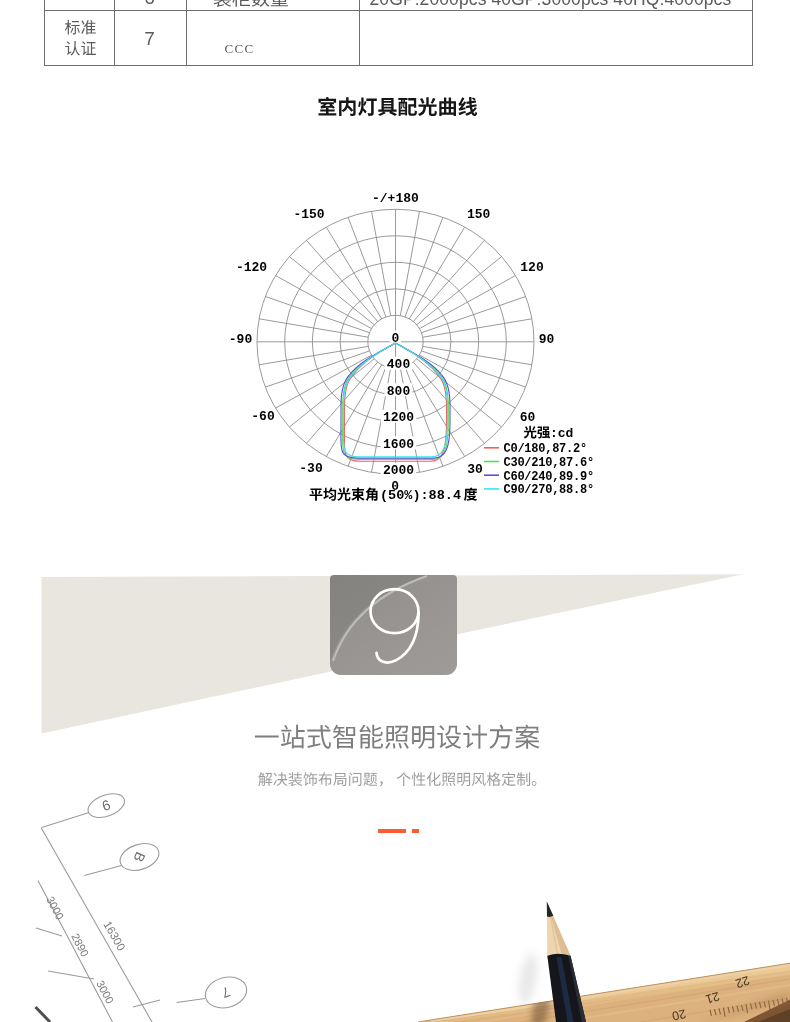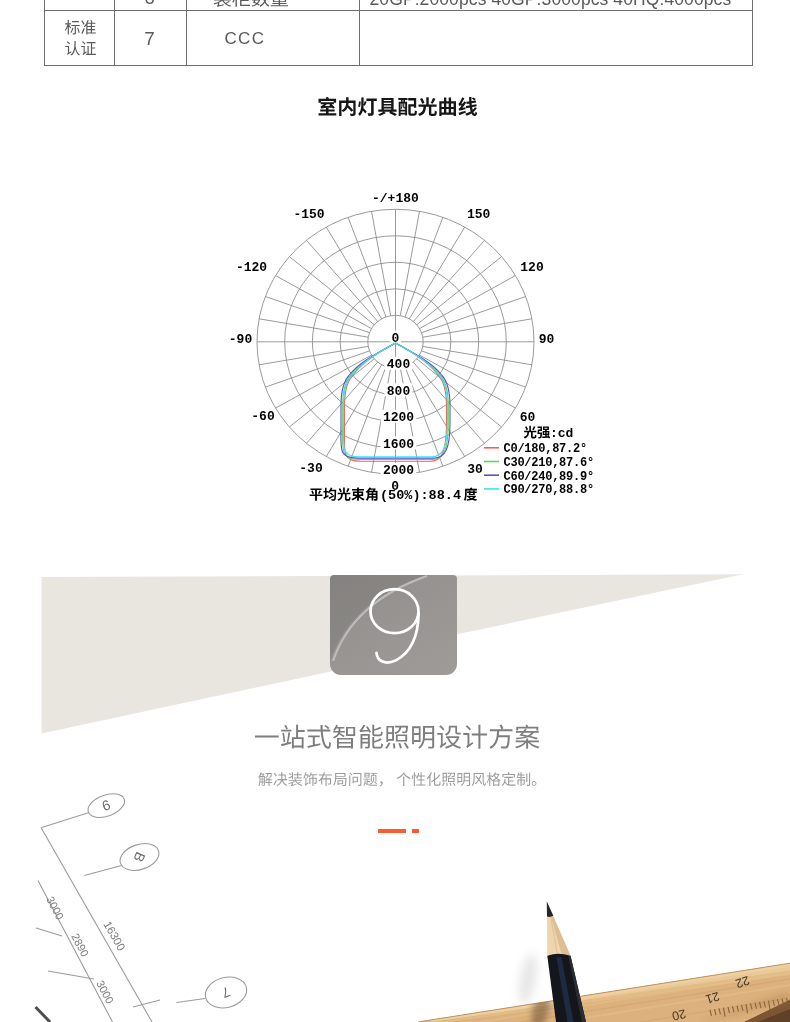--- a/index.html
+++ b/index.html
@@ -20,21 +20,21 @@
 <div class="t1" style="left:113.5px;top:-10px;width:72px;text-align:center;font-size:19px;">6</div>
 <svg class="abs" style="left:0;top:0;" width="790" height="12" viewBox="0 0 790 12">
       <path fill="#5a5a5a" d="M221.4 -0.1 222.5 0.3Q221.9 1 220.9 1.7Q220 2.3 218.9 2.8Q217.8 3.3 216.7 3.8Q215.5 4.2 214.4 4.4Q214.3 4.2 214 3.9Q213.8 3.6 213.6 3.4Q214.7 3.1 215.8 2.8Q216.9 2.4 218 2Q219 1.5 219.9 1Q220.8 0.4 221.4 -0.1ZM223.3 -0.1Q223.9 1.3 225.1 2.4Q226.2 3.6 227.8 4.4Q229.3 5.1 231.2 5.5Q230.9 5.7 230.7 6.1Q230.5 6.4 230.3 6.7Q228.4 6.2 226.8 5.3Q225.2 4.4 224 3.1Q222.8 1.8 222.1 0.2ZM228.8 0.9 229.9 1.7Q229.3 2.1 228.6 2.5Q227.9 2.9 227.2 3.2Q226.5 3.6 225.9 3.9L225.1 3.2Q225.7 2.9 226.4 2.5Q227.1 2.1 227.7 1.7Q228.4 1.3 228.8 0.9ZM213.9 -0.6H230.9V0.6H213.9ZM220.2 -8H230.7V-6.8H220.2ZM220.8 -3.8H230.3V-2.5H220.8ZM218.1 -10.7H219.4V-1.7H218.1ZM224.8 -10.7H226.2V-3H224.8ZM214.2 -8.8 215.1 -9.6Q215.7 -9.2 216.4 -8.7Q217.1 -8.1 217.4 -7.7L216.5 -6.7Q216.3 -7 215.9 -7.4Q215.5 -7.8 215.1 -8.1Q214.6 -8.5 214.2 -8.8ZM213.6 -3.9Q214.5 -4.3 215.8 -4.9Q217.1 -5.4 218.5 -6.1L218.8 -4.9Q217.5 -4.3 216.3 -3.7Q215.1 -3.2 214.1 -2.7ZM217.3 6.9 217.3 5.9 217.9 5.4 223.9 4.2Q223.8 4.4 223.8 4.8Q223.8 5.1 223.8 5.3Q221.8 5.8 220.6 6Q219.3 6.3 218.7 6.5Q218 6.6 217.8 6.7Q217.5 6.8 217.3 6.9ZM217.3 6.9Q217.3 6.8 217.2 6.5Q217.1 6.3 217 6.1Q216.9 5.9 216.8 5.8Q217 5.7 217.3 5.6Q217.5 5.4 217.7 5.2Q217.8 4.9 217.8 4.6V2.3L219.2 2.3V5.7Q219.2 5.7 219 5.8Q218.8 5.9 218.6 6Q218.3 6.1 218 6.3Q217.7 6.4 217.5 6.6Q217.3 6.8 217.3 6.9ZM221.2 -1.8 222.6 -2.2Q222.9 -1.7 223.2 -1.1Q223.5 -0.5 223.7 -0.1L222.2 0.4Q222.1 -0.1 221.8 -0.7Q221.5 -1.3 221.2 -1.8Z M232.8 -7H239.3V-5.7H232.8ZM235.5 -10.7H236.9V6.8H235.5ZM235.4 -6.1 236.3 -5.8Q236.1 -4.7 235.7 -3.4Q235.4 -2.2 235 -1Q234.6 0.2 234.1 1.2Q233.6 2.2 233.1 3Q233.1 2.8 232.9 2.5Q232.8 2.3 232.7 2Q232.5 1.8 232.4 1.6Q232.9 1 233.3 0.1Q233.8 -0.8 234.2 -1.9Q234.6 -2.9 234.9 -4Q235.2 -5.1 235.4 -6.1ZM236.8 -5Q236.9 -4.8 237.3 -4.3Q237.6 -3.8 238 -3.3Q238.4 -2.7 238.7 -2.2Q239.1 -1.7 239.2 -1.5L238.3 -0.5Q238.2 -0.8 237.9 -1.4Q237.6 -1.9 237.2 -2.5Q236.9 -3.1 236.6 -3.6Q236.3 -4.2 236.1 -4.5ZM241.1 -5.3H248.7V1.1H241.1V-0.2H247.3V-4H241.1ZM249.6 -9.7V-8.3H241.5V4.7H250V6.1H240.1V-9.7Z M252.2 -0.8H259.5V0.4H252.2ZM251.8 -7.1H261V-5.9H251.8ZM259.3 -10.3 260.5 -9.8Q260.1 -9.1 259.7 -8.5Q259.2 -7.8 258.8 -7.3L257.9 -7.8Q258.1 -8.1 258.4 -8.6Q258.7 -9 258.9 -9.5Q259.1 -9.9 259.3 -10.3ZM255.8 -10.7H257.1V-2.4H255.8ZM252.6 -9.8 253.6 -10.2Q254 -9.6 254.4 -8.9Q254.7 -8.2 254.8 -7.7L253.8 -7.3Q253.6 -7.8 253.3 -8.5Q252.9 -9.2 252.6 -9.8ZM255.8 -6.6 256.8 -6.1Q256.3 -5.3 255.6 -4.5Q254.9 -3.7 254.1 -3Q253.2 -2.3 252.4 -1.9Q252.3 -2.1 252.1 -2.4Q251.9 -2.8 251.6 -3Q252.4 -3.3 253.2 -3.9Q254 -4.5 254.7 -5.2Q255.4 -5.9 255.8 -6.6ZM256.9 -6.2Q257.2 -6.1 257.7 -5.8Q258.2 -5.5 258.7 -5.1Q259.3 -4.8 259.8 -4.4Q260.3 -4.1 260.5 -4L259.7 -3Q259.4 -3.2 259 -3.6Q258.5 -3.9 258 -4.3Q257.5 -4.7 257 -5.1Q256.5 -5.4 256.2 -5.6ZM262.5 -7H268.9V-5.6H262.5ZM262.8 -10.5 264.2 -10.3Q263.9 -8.5 263.5 -6.8Q263 -5.1 262.5 -3.7Q261.9 -2.2 261.1 -1.1Q261 -1.2 260.8 -1.4Q260.6 -1.6 260.4 -1.7Q260.2 -1.9 260 -2Q260.8 -3 261.3 -4.3Q261.9 -5.7 262.2 -7.3Q262.6 -8.8 262.8 -10.5ZM266.4 -6.2 267.7 -6.1Q267.2 -2.9 266.4 -0.4Q265.5 2.1 264 3.8Q262.6 5.6 260.3 6.9Q260.2 6.7 260.1 6.5Q259.9 6.3 259.8 6.1Q259.6 5.8 259.5 5.7Q261.7 4.7 263 3Q264.4 1.4 265.2 -0.9Q266 -3.2 266.4 -6.2ZM263.2 -5.8Q263.6 -3.2 264.4 -1Q265.2 1.2 266.4 2.9Q267.6 4.6 269.4 5.5Q269.1 5.7 268.8 6.1Q268.6 6.4 268.4 6.7Q266.6 5.6 265.4 3.8Q264.1 2 263.3 -0.4Q262.5 -2.8 262 -5.6ZM253 2.4 253.9 1.5Q254.9 1.9 256 2.4Q257 2.9 258 3.5Q259 4 259.6 4.5L258.7 5.4Q258.1 4.9 257.1 4.4Q256.2 3.8 255.1 3.3Q254 2.8 253 2.4ZM259 -0.8H259.3L259.5 -0.9L260.3 -0.6Q259.7 1.5 258.5 2.9Q257.4 4.4 255.8 5.3Q254.2 6.2 252.4 6.7Q252.3 6.4 252.1 6.1Q251.9 5.8 251.7 5.6Q253.4 5.2 254.9 4.4Q256.4 3.6 257.5 2.3Q258.5 1.1 259 -0.6ZM253 2.4Q253.4 1.8 253.8 1Q254.3 0.3 254.7 -0.5Q255.1 -1.3 255.3 -2.1L256.6 -1.8Q256.3 -1.1 255.9 -0.2Q255.5 0.6 255.1 1.3Q254.7 2.1 254.3 2.6Z M274.6 -7.3V-6.3H284.1V-7.3ZM274.6 -9.2V-8.2H284.1V-9.2ZM273.3 -10.1H285.5V-5.4H273.3ZM274.3 0.1V1.2H284.7V0.1ZM274.3 -1.8V-0.7H284.7V-1.8ZM272.9 -2.7H286.1V2.1H272.9ZM278.7 -2.4H280.1V5.8H278.7ZM270.9 -4.6H287.9V-3.5H270.9ZM272.4 3.1H286.5V4.1H272.4ZM270.8 5.2H288V6.3H270.8Z"></path>
     </svg>
 <div class="t1" style="left:369.5px;top:-9px;font-size:17.5px;letter-spacing:0.1px;">20GP:2000pcs 40GP:3000pcs 40HQ:4000pcs</div>
 <svg class="abs" style="left:0;top:0;" width="790" height="67" viewBox="0 0 790 67">
       <path fill="#5a5a5a" d="M71.9 21.1H78.9V22.2H71.9ZM71.3 24.9H79.8V26H71.3ZM74.7 25.5H75.9V33Q75.9 33.5 75.8 33.8Q75.6 34.1 75.3 34.3Q74.9 34.4 74.4 34.5Q73.8 34.5 73 34.5Q72.9 34.3 72.8 33.9Q72.7 33.5 72.6 33.3Q73.2 33.3 73.7 33.3Q74.2 33.3 74.4 33.3Q74.5 33.3 74.6 33.2Q74.7 33.2 74.7 33ZM77 28.1 78 27.8Q78.4 28.6 78.8 29.4Q79.1 30.3 79.4 31.2Q79.7 32 79.8 32.6L78.7 33Q78.6 32.4 78.3 31.6Q78.1 30.7 77.7 29.8Q77.4 28.9 77 28.1ZM72.4 27.8 73.5 28.1Q73.2 29 72.9 29.9Q72.5 30.8 72.1 31.6Q71.7 32.4 71.3 33Q71.2 32.9 71 32.8Q70.8 32.7 70.7 32.6Q70.5 32.5 70.3 32.4Q71 31.5 71.5 30.3Q72 29.1 72.4 27.8ZM65.3 23.2H71V24.4H65.3ZM67.7 19.9H68.9V34.6H67.7ZM67.6 23.9 68.4 24.2Q68.2 25.1 67.9 26Q67.6 27 67.2 27.9Q66.9 28.8 66.4 29.6Q66 30.4 65.6 31Q65.5 30.8 65.4 30.6Q65.3 30.4 65.1 30.2Q65 30 64.9 29.9Q65.4 29.2 66 28.2Q66.5 27.2 66.9 26.1Q67.3 25 67.6 23.9ZM68.8 24.7Q69 24.9 69.3 25.3Q69.6 25.6 70 26.1Q70.4 26.6 70.7 27Q71 27.4 71.1 27.5L70.4 28.5Q70.2 28.2 69.9 27.8Q69.7 27.3 69.3 26.8Q69 26.3 68.7 25.9Q68.4 25.5 68.2 25.3Z M87.1 25.9H95.1V27H87.1ZM87.1 29.1H95.1V30.2H87.1ZM87.1 32.4H95.8V33.4H87.1ZM87.6 20 88.7 20.3Q88.3 21.6 87.7 22.9Q87 24.2 86.3 25.3Q85.6 26.4 84.8 27.2Q84.7 27.1 84.5 26.9Q84.3 26.8 84.2 26.6Q84 26.5 83.9 26.4Q84.7 25.6 85.4 24.6Q86.1 23.6 86.6 22.4Q87.2 21.2 87.6 20ZM87.5 22.7H95.4V23.8H87.5V34.6H86.3V23.7L87.2 22.7ZM90.8 23.3H92V33H90.8ZM90.2 20.4 91.2 20Q91.6 20.5 92 21.1Q92.3 21.8 92.5 22.2L91.4 22.8Q91.2 22.3 90.9 21.6Q90.6 21 90.2 20.4ZM81.3 21.1 82.3 20.6Q82.7 21.1 83.2 21.8Q83.6 22.4 84 23Q84.3 23.6 84.6 24.1L83.4 24.7Q83.2 24.2 82.9 23.6Q82.5 22.9 82.1 22.3Q81.7 21.6 81.3 21.1ZM81.3 33.3Q81.6 32.6 82.1 31.7Q82.5 30.8 82.9 29.8Q83.4 28.8 83.7 27.9L84.8 28.5Q84.5 29.3 84.1 30.3Q83.7 31.3 83.3 32.2Q82.9 33.1 82.5 33.8Z"></path>
       <path fill="#5a5a5a" d="M74.5 40.9H75.7Q75.7 42.6 75.6 44.3Q75.6 46 75.3 47.6Q75.1 49.3 74.7 50.7Q74.2 52.2 73.4 53.4Q72.6 54.7 71.4 55.6Q71.2 55.4 71 55.1Q70.7 54.9 70.4 54.7Q71.7 53.9 72.4 52.7Q73.2 51.6 73.6 50.2Q74 48.8 74.2 47.3Q74.4 45.7 74.4 44.1Q74.4 42.5 74.5 40.9ZM75.5 45.7Q75.6 46.2 75.7 47Q75.9 47.8 76.2 48.9Q76.5 49.9 76.9 51Q77.4 52.1 78.2 53Q78.9 54 80 54.7Q79.7 54.9 79.5 55.1Q79.3 55.3 79.1 55.6Q78 54.8 77.2 53.8Q76.5 52.7 76 51.6Q75.5 50.4 75.2 49.3Q74.9 48.1 74.7 47.2Q74.5 46.3 74.5 45.8ZM66.8 41.9 67.6 41.2Q68 41.5 68.4 41.9Q68.9 42.3 69.3 42.7Q69.7 43.1 70 43.4L69.2 44.3Q68.9 44 68.5 43.6Q68.1 43.1 67.6 42.7Q67.2 42.3 66.8 41.9ZM67.7 54.9 67.5 53.8 67.9 53.3 71.1 51.2Q71.1 51.4 71.3 51.7Q71.4 52 71.4 52.2Q70.3 53 69.6 53.5Q68.9 53.9 68.5 54.2Q68.2 54.5 68 54.7Q67.8 54.8 67.7 54.9ZM65.2 45.9H68.7V47H65.2ZM67.7 54.9Q67.7 54.8 67.6 54.6Q67.4 54.5 67.3 54.3Q67.2 54.2 67.1 54.1Q67.3 53.9 67.6 53.5Q67.9 53.1 67.9 52.5V45.9H69.1V53.4Q69.1 53.4 69 53.5Q68.8 53.6 68.6 53.8Q68.4 54 68.2 54.2Q68 54.4 67.9 54.6Q67.7 54.8 67.7 54.9Z M90.9 42.4H92.1V54.4H90.9ZM87.5 46.1H88.7V54.5H87.5ZM91.3 47.4H95.2V48.5H91.3ZM86.7 42.1H95.5V43.2H86.7ZM86.1 53.8H95.9V54.9H86.1ZM82.1 42 82.9 41.3Q83.4 41.6 83.8 42Q84.3 42.5 84.8 42.9Q85.2 43.3 85.4 43.6L84.6 44.5Q84.4 44.1 83.9 43.7Q83.5 43.3 83 42.8Q82.6 42.4 82.1 42ZM83.4 55.1 83.2 54 83.5 53.5 86.3 51.3Q86.4 51.4 86.5 51.6Q86.6 51.8 86.6 52Q86.7 52.2 86.8 52.3Q85.8 53.1 85.1 53.6Q84.5 54.1 84.2 54.4Q83.8 54.7 83.7 54.8Q83.5 55 83.4 55.1ZM81.3 45.9H84.3V47H81.3ZM83.4 55.1Q83.3 55 83.2 54.8Q83.1 54.7 82.9 54.5Q82.8 54.4 82.7 54.3Q82.8 54.2 83 53.9Q83.2 53.7 83.4 53.3Q83.6 53 83.6 52.6V45.9H84.7V53.4Q84.7 53.4 84.6 53.5Q84.4 53.7 84.3 53.9Q84.1 54.1 83.9 54.3Q83.7 54.5 83.5 54.8Q83.4 55 83.4 55.1Z"></path>
     </svg>
 <div class="t1" style="left:113.5px;top:31px;width:72px;text-align:center;font-size:19px;">7</div>
-<div class="t1" style="left:224.5px;top:31px;font-size:17px;letter-spacing:1.3px;">CCC</div>
+<div class="t1" style="left:224.5px;top:41px;font-size:13px;letter-spacing:1.3px;font-family:Liberation Serif, serif;">CCC</div>
 </div>
 
 <svg class="abs" style="left:0;top:0;" width="790" height="130" viewBox="0 0 790 130">
     <path fill="#161616" d="M326 108H328.5V114.3H326ZM320.7 102.2H333.9V104.3H320.7ZM318.5 113.3H336.3V115.4H318.5ZM320.2 109.6H334.7V111.6H320.2ZM329.2 104.9 331 103.8Q331.7 104.3 332.4 104.9Q333.2 105.6 333.8 106.2Q334.5 106.9 334.9 107.4L333.1 108.7Q332.7 108.2 332 107.5Q331.4 106.8 330.7 106.2Q329.9 105.5 329.2 104.9ZM318.5 98.8H336.1V102.7H333.6V101H320.9V102.7H318.5ZM321.1 108.5Q321.1 108.3 320.9 107.9Q320.8 107.6 320.7 107.2Q320.5 106.8 320.4 106.5Q320.8 106.4 321.1 106.2Q321.4 106.1 321.8 105.8Q322.1 105.6 322.8 105.1Q323.4 104.6 324.1 103.9Q324.8 103.2 325.4 102.4L327.3 103.8Q326.2 104.8 325 105.8Q323.7 106.8 322.4 107.5V107.6Q322.4 107.6 322.2 107.7Q322 107.7 321.8 107.9Q321.5 108.1 321.3 108.2Q321.1 108.4 321.1 108.5ZM321.1 108.5 321.1 107 322.3 106.3 332.3 105.7Q332.4 106.1 332.5 106.6Q332.6 107.1 332.7 107.4Q329.8 107.6 327.9 107.8Q325.9 107.9 324.7 108Q323.5 108.1 322.8 108.2Q322.1 108.3 321.7 108.4Q321.4 108.5 321.1 108.5ZM325.7 97.6 328 96.9Q328.4 97.5 328.6 98.1Q328.9 98.8 329.1 99.3L326.6 100Q326.5 99.5 326.2 98.8Q326 98.2 325.7 97.6Z M346.1 106.1 347.9 104.8Q348.6 105.4 349.3 106.1Q350.1 106.8 350.8 107.5Q351.6 108.2 352.2 108.9Q352.8 109.6 353.3 110.2L351.3 111.7Q350.9 111.2 350.3 110.5Q349.7 109.8 349 109Q348.2 108.2 347.5 107.5Q346.8 106.8 346.1 106.1ZM346.1 97.2H348.6V102Q348.6 103 348.5 104.1Q348.3 105.1 348 106.2Q347.7 107.3 347.1 108.4Q346.5 109.4 345.5 110.4Q344.6 111.3 343.2 112.1Q343 111.9 342.7 111.5Q342.4 111.2 342.1 110.9Q341.8 110.5 341.5 110.3Q342.8 109.7 343.6 108.9Q344.5 108.1 345 107.2Q345.5 106.3 345.7 105.4Q346 104.5 346.1 103.6Q346.1 102.8 346.1 102ZM339.1 100.5H354.3V102.9H341.5V116H339.1ZM353.3 100.5H355.6V113.3Q355.6 114.2 355.4 114.8Q355.2 115.3 354.5 115.6Q353.9 115.9 352.9 115.9Q352 116 350.6 116Q350.6 115.7 350.5 115.2Q350.4 114.8 350.2 114.4Q350 114 349.9 113.6Q350.4 113.7 351 113.7Q351.6 113.7 352.1 113.7Q352.6 113.7 352.8 113.7Q353.1 113.7 353.2 113.6Q353.3 113.5 353.3 113.2Z M361.3 97.4H363.6V104.1Q363.6 105.6 363.5 107.2Q363.4 108.8 363 110.3Q362.6 111.9 361.8 113.3Q361.1 114.7 359.8 115.9Q359.6 115.6 359.3 115.3Q359 114.9 358.7 114.6Q358.4 114.3 358.1 114.1Q359.2 113.1 359.8 111.8Q360.5 110.6 360.8 109.3Q361.1 108 361.2 106.7Q361.3 105.4 361.3 104.1ZM358.9 101.4 360.7 101.6Q360.7 102.5 360.6 103.5Q360.5 104.5 360.3 105.4Q360.1 106.4 359.9 107.1L358.1 106.5Q358.3 105.8 358.5 105Q358.7 104.1 358.8 103.1Q358.9 102.2 358.9 101.4ZM364.7 100.9 366.7 101.7Q366.2 102.7 365.8 103.8Q365.3 105 364.9 105.7L363.5 105.1Q363.7 104.6 363.9 103.8Q364.2 103.1 364.4 102.3Q364.6 101.6 364.7 100.9ZM363.2 108Q363.5 108.3 364 108.8Q364.5 109.2 365.1 109.8Q365.6 110.4 366.1 110.9Q366.6 111.4 366.8 111.6L365.2 113.4Q364.9 113 364.4 112.4Q364 111.9 363.5 111.3Q363 110.7 362.5 110.2Q362 109.6 361.7 109.3ZM366.4 98.6H376.8V101H366.4ZM371.1 99.6H373.7V112.9Q373.7 113.9 373.4 114.5Q373.2 115.1 372.5 115.4Q371.8 115.7 370.8 115.8Q369.8 115.9 368.4 115.9Q368.3 115.5 368.2 115Q368 114.5 367.8 114.1Q367.6 113.6 367.4 113.3Q368 113.3 368.7 113.3Q369.3 113.3 369.9 113.3Q370.4 113.3 370.6 113.3Q370.9 113.3 371 113.2Q371.1 113.1 371.1 112.8Z M389.1 112.9 390.6 111.3Q391.7 111.7 392.9 112.3Q394.1 112.8 395.1 113.3Q396.2 113.8 396.9 114.3L394.9 116Q394.3 115.6 393.3 115Q392.4 114.5 391.3 113.9Q390.2 113.4 389.1 112.9ZM378.3 109.5H396.6V111.7H378.3ZM382.4 101.1H392.3V102.8H382.4ZM382.4 103.9H392.3V105.6H382.4ZM382.4 106.7H392.3V108.4H382.4ZM383.7 111.4 385.9 112.9Q385.1 113.5 384 114.1Q383 114.6 381.9 115.1Q380.8 115.6 379.8 116Q379.5 115.6 379 115.1Q378.4 114.6 378 114.3Q379 113.9 380.1 113.5Q381.2 113 382.2 112.4Q383.1 111.9 383.7 111.4ZM381.5 98.1H393.6V110.5H391.2V100H383.8V110.5H381.5Z M409.5 104.2H415V106.5H409.5ZM408.3 104.2H410.7V112.5Q410.7 113.2 410.8 113.3Q411 113.5 411.6 113.5Q411.7 113.5 412 113.5Q412.3 113.5 412.7 113.5Q413 113.5 413.4 113.5Q413.7 113.5 413.8 113.5Q414.2 113.5 414.4 113.3Q414.6 113 414.7 112.3Q414.8 111.7 414.8 110.3Q415.1 110.5 415.5 110.7Q415.9 110.9 416.3 111.1Q416.7 111.2 417 111.3Q416.9 113 416.6 114Q416.3 114.9 415.7 115.3Q415.1 115.7 414 115.7Q413.9 115.7 413.6 115.7Q413.3 115.7 413 115.7Q412.6 115.7 412.3 115.7Q411.9 115.7 411.7 115.7Q411.4 115.7 411.2 115.7Q410.1 115.7 409.5 115.5Q408.9 115.2 408.6 114.5Q408.3 113.8 408.3 112.5ZM408.2 98.1H416.2V107.7H413.9V100.4H408.2ZM398.7 101.7H407.1V115.6H405.2V103.6H400.6V115.9H398.7ZM399.7 109.7H406.1V111.4H399.7ZM399.7 112.8H406.1V114.6H399.7ZM398.3 97.9H407.5V100H398.3ZM401 98.4H402.6V103.2H401ZM403.4 98.4H405V103.2H403.4ZM401.4 103.2H402.5V105.2Q402.5 105.8 402.4 106.5Q402.4 107.1 402.1 107.7Q401.9 108.4 401.4 108.9Q401.3 108.7 401 108.5Q400.7 108.2 400.5 108.1Q400.9 107.7 401.1 107.2Q401.3 106.7 401.4 106.2Q401.4 105.7 401.4 105.2ZM403.2 103.2H404.3V106.9Q404.3 107.1 404.4 107.1Q404.4 107.2 404.5 107.2Q404.5 107.2 404.6 107.2Q404.7 107.2 404.7 107.2Q404.8 107.2 404.8 107.2Q405.1 107.2 405.1 107.1Q405.3 107.3 405.6 107.4Q405.9 107.5 406.1 107.6Q406 108 405.8 108.2Q405.5 108.4 405 108.4Q405 108.4 404.8 108.4Q404.7 108.4 404.6 108.4Q404.4 108.4 404.3 108.4Q403.7 108.4 403.5 108.1Q403.2 107.8 403.2 106.9Z M428.9 106.3H431.3V112.8Q431.3 113.4 431.4 113.5Q431.5 113.7 432 113.7Q432.2 113.7 432.4 113.7Q432.6 113.7 432.9 113.7Q433.2 113.7 433.5 113.7Q433.7 113.7 433.9 113.7Q434.2 113.7 434.4 113.4Q434.5 113.2 434.6 112.5Q434.7 111.9 434.7 110.5Q435 110.7 435.4 110.9Q435.8 111.1 436.2 111.2Q436.6 111.4 436.9 111.5Q436.8 113.2 436.5 114.2Q436.2 115.2 435.7 115.5Q435.1 115.9 434.1 115.9Q433.9 115.9 433.6 115.9Q433.2 115.9 432.9 115.9Q432.5 115.9 432.2 115.9Q431.9 115.9 431.7 115.9Q430.6 115.9 429.9 115.6Q429.3 115.4 429.1 114.7Q428.9 114 428.9 112.9ZM423.5 106.4H426Q425.9 108.1 425.6 109.5Q425.3 111 424.7 112.2Q424 113.4 422.7 114.4Q421.5 115.3 419.5 116Q419.3 115.7 419.1 115.3Q418.9 114.9 418.6 114.5Q418.3 114.2 418 113.9Q419.8 113.4 420.9 112.6Q421.9 111.9 422.4 111Q423 110 423.2 108.9Q423.4 107.7 423.5 106.4ZM420 98.9 422.1 98.1Q422.6 98.8 423.1 99.7Q423.5 100.6 423.9 101.4Q424.2 102.2 424.4 102.9L422 103.8Q421.9 103.2 421.6 102.3Q421.3 101.5 420.8 100.6Q420.4 99.7 420 98.9ZM432.9 97.9 435.5 98.8Q435 99.7 434.6 100.6Q434.1 101.5 433.6 102.3Q433.1 103.1 432.7 103.7L430.6 102.9Q431 102.3 431.5 101.4Q431.9 100.5 432.3 99.6Q432.7 98.7 432.9 97.9ZM418.5 104.5H436.6V106.8H418.5ZM426.3 97.2H428.7V105.5H426.3Z M440.8 112.5H454.3V114.8H440.8ZM440.8 106.9H454.7V109.1H440.8ZM439.3 101.2H456V115.9H453.6V103.5H441.6V115.9H439.3ZM444 97.4H446.3V114.1H444ZM448.7 97.4H451.1V113.9H448.7Z M459.3 110.8Q459.2 110.6 459.1 110.2Q459 109.8 458.8 109.4Q458.7 109 458.5 108.7Q458.9 108.6 459.3 108.3Q459.7 108 460.1 107.4Q460.4 107.2 460.9 106.5Q461.4 105.9 461.9 105.1Q462.5 104.3 463.1 103.3Q463.7 102.3 464.2 101.3L466.2 102.5Q465 104.4 463.6 106.3Q462.2 108.2 460.8 109.7V109.7Q460.8 109.7 460.5 109.8Q460.3 109.9 460 110.1Q459.7 110.3 459.5 110.5Q459.3 110.7 459.3 110.8ZM459.3 110.8 459.1 108.9 460.1 108.2 465.6 107.3Q465.5 107.8 465.5 108.4Q465.5 109 465.5 109.3Q463.7 109.7 462.5 109.9Q461.4 110.2 460.7 110.3Q460.1 110.5 459.8 110.6Q459.5 110.7 459.3 110.8ZM459.1 105.9Q459.1 105.7 458.9 105.3Q458.8 104.9 458.7 104.5Q458.5 104 458.4 103.7Q458.7 103.6 459 103.3Q459.2 103 459.6 102.6Q459.7 102.3 460 101.8Q460.4 101.3 460.7 100.5Q461.1 99.8 461.5 99Q461.8 98.1 462.1 97.2L464.3 98.3Q463.9 99.4 463.2 100.6Q462.6 101.8 461.8 102.8Q461.1 103.9 460.4 104.7V104.8Q460.4 104.8 460.2 104.9Q460 105 459.8 105.2Q459.5 105.4 459.3 105.6Q459.1 105.8 459.1 105.9ZM459.1 105.9 459.1 104.3 460.1 103.6 463.7 103.3Q463.6 103.8 463.5 104.3Q463.5 104.9 463.4 105.2Q462.2 105.4 461.5 105.5Q460.7 105.6 460.2 105.6Q459.8 105.7 459.5 105.8Q459.3 105.9 459.1 105.9ZM458.6 112.8Q459.5 112.6 460.6 112.2Q461.7 111.9 462.9 111.5Q464.2 111.1 465.4 110.7L465.8 112.7Q464.1 113.3 462.3 113.9Q460.6 114.6 459.1 115.1ZM466.3 101.8 475.8 100.4 476.2 102.5 466.7 104ZM465.9 106.1 476.4 104.2 476.7 106.3 466.2 108.3ZM469.1 97.1H471.5Q471.4 99.1 471.5 101.1Q471.6 103.1 471.8 105Q472.1 106.8 472.4 108.4Q472.7 110 473 111.2Q473.4 112.3 473.9 113Q474.3 113.7 474.8 113.7Q475 113.7 475.1 113.5Q475.2 113.3 475.3 112.8Q475.4 112.3 475.4 111.5Q475.8 112 476.3 112.3Q476.7 112.7 477.1 112.9Q477 114.1 476.6 114.8Q476.3 115.5 475.8 115.7Q475.3 116 474.5 116Q473.5 116 472.7 115.2Q471.9 114.5 471.3 113.1Q470.7 111.7 470.3 109.9Q469.9 108.1 469.6 106Q469.3 103.9 469.2 101.7Q469.1 99.4 469.1 97.1ZM471.8 98.6 473.2 97.4Q473.6 97.6 474.1 97.9Q474.6 98.2 475 98.6Q475.4 98.9 475.7 99.1L474.3 100.5Q473.9 100.1 473.1 99.6Q472.4 99.1 471.8 98.6ZM474.9 107.2 476.9 108.1Q475.8 109.9 474.2 111.3Q472.6 112.8 470.6 113.9Q468.7 115 466.6 115.7Q466.4 115.3 466 114.7Q465.6 114.1 465.1 113.7Q467.2 113.1 469 112.2Q470.9 111.3 472.4 110Q473.9 108.7 474.9 107.2Z"></path>
   </svg>
 
 <svg class="abs" style="left:0;top:185px;" width="790" height="325" viewBox="0 185 790 325">
 <g stroke="#8f8f8f" stroke-width="0.9" fill="none">
       <ellipse cx="395.5" cy="341.8" rx="27.7" ry="26.5"></ellipse>
       <ellipse cx="395.5" cy="341.8" rx="55.4" ry="53.0"></ellipse>

